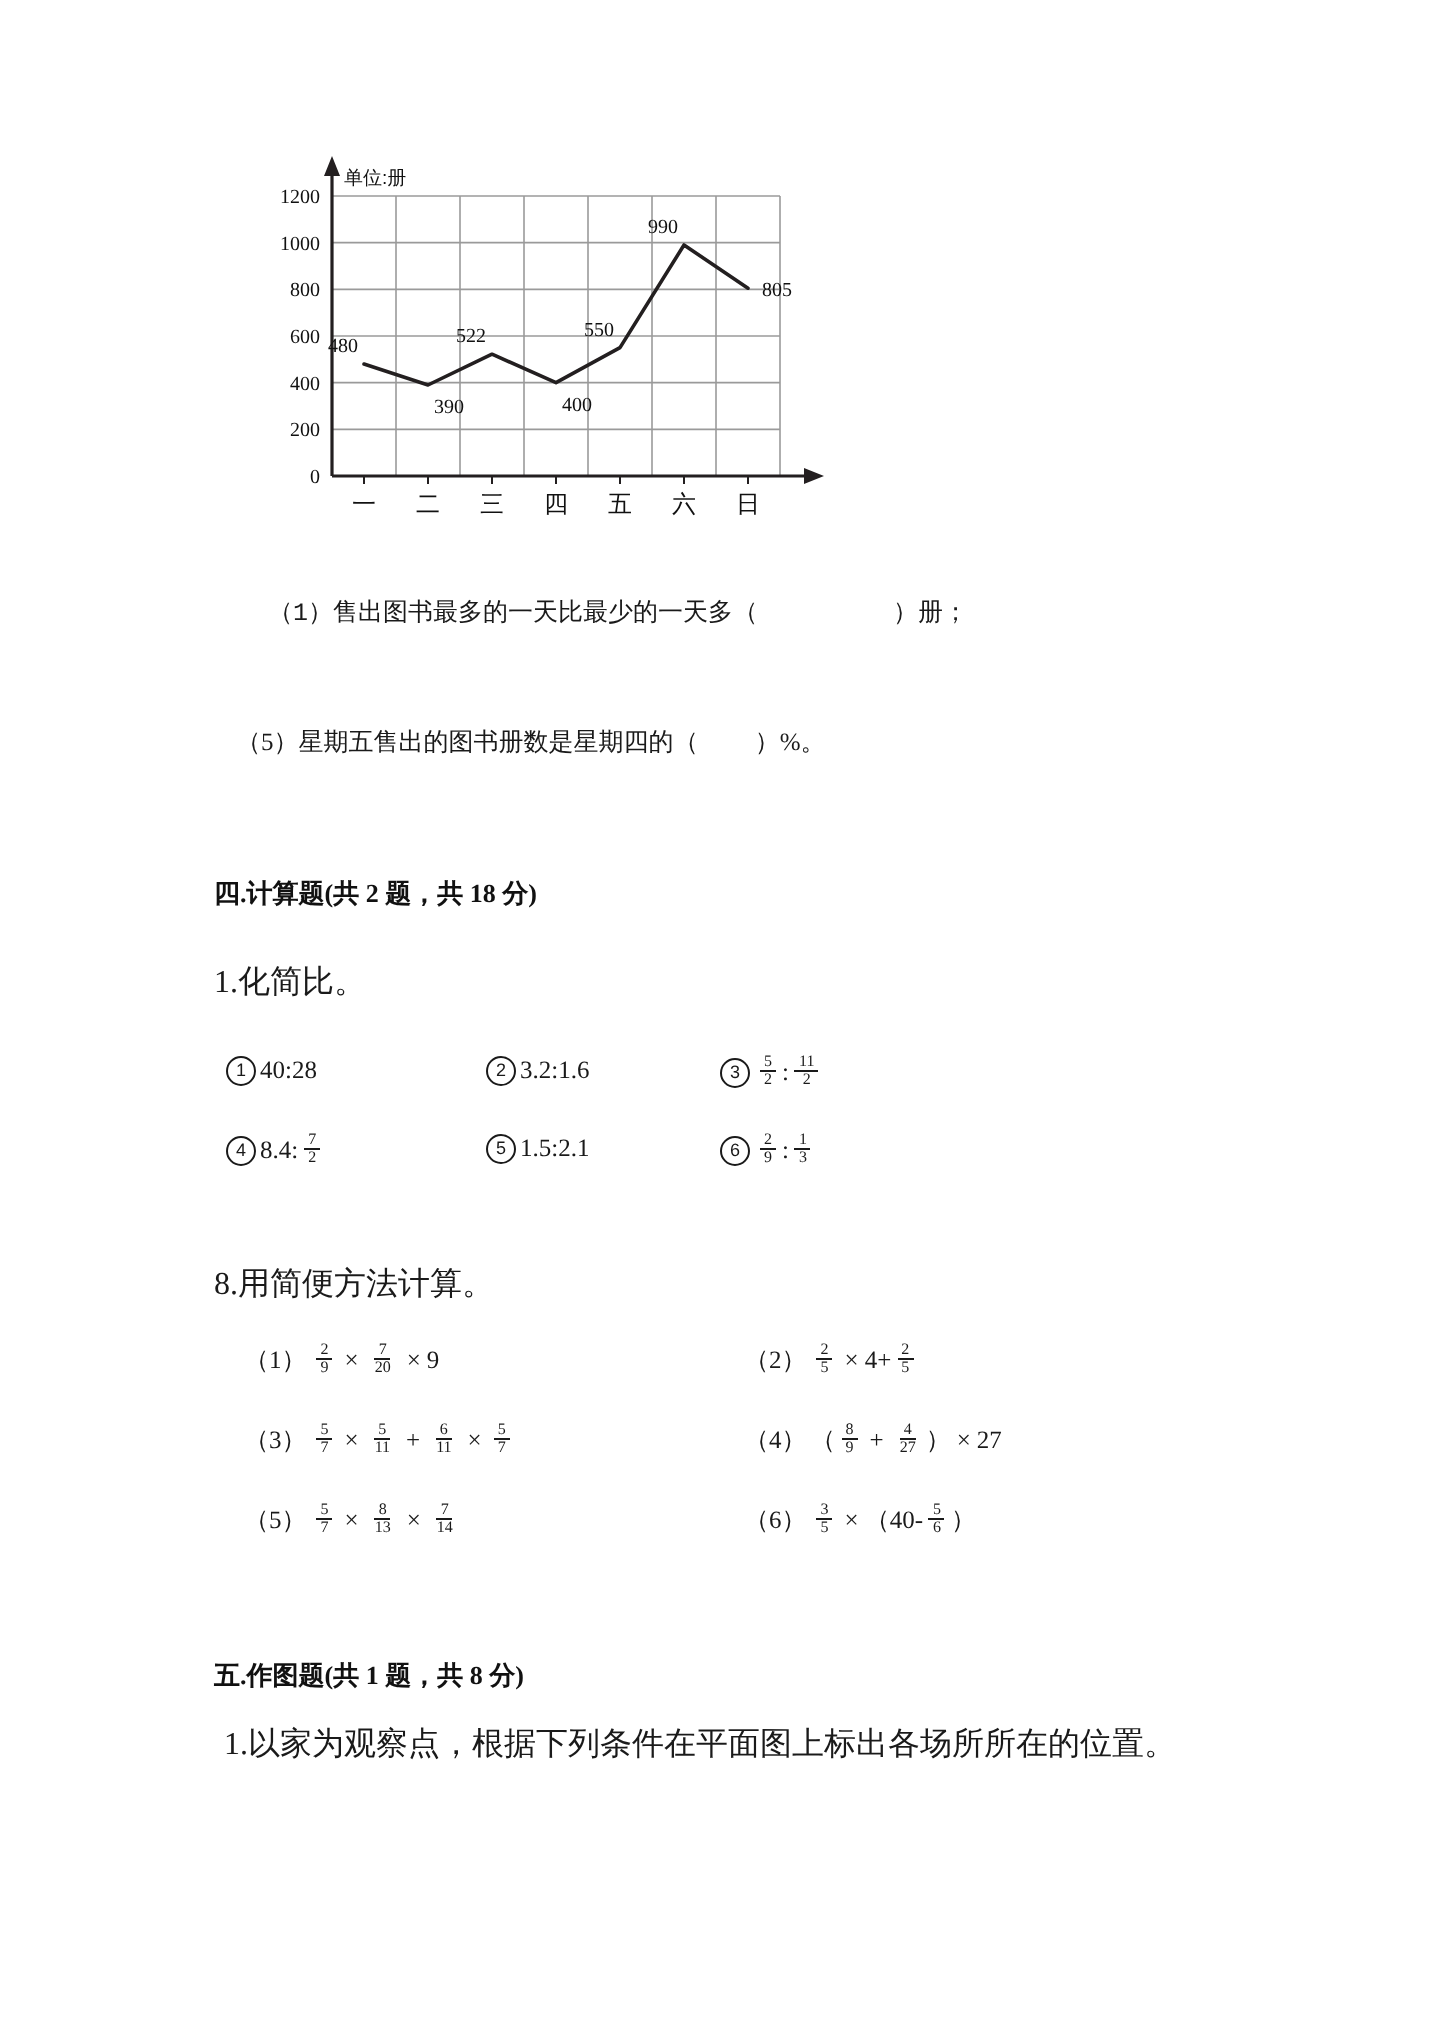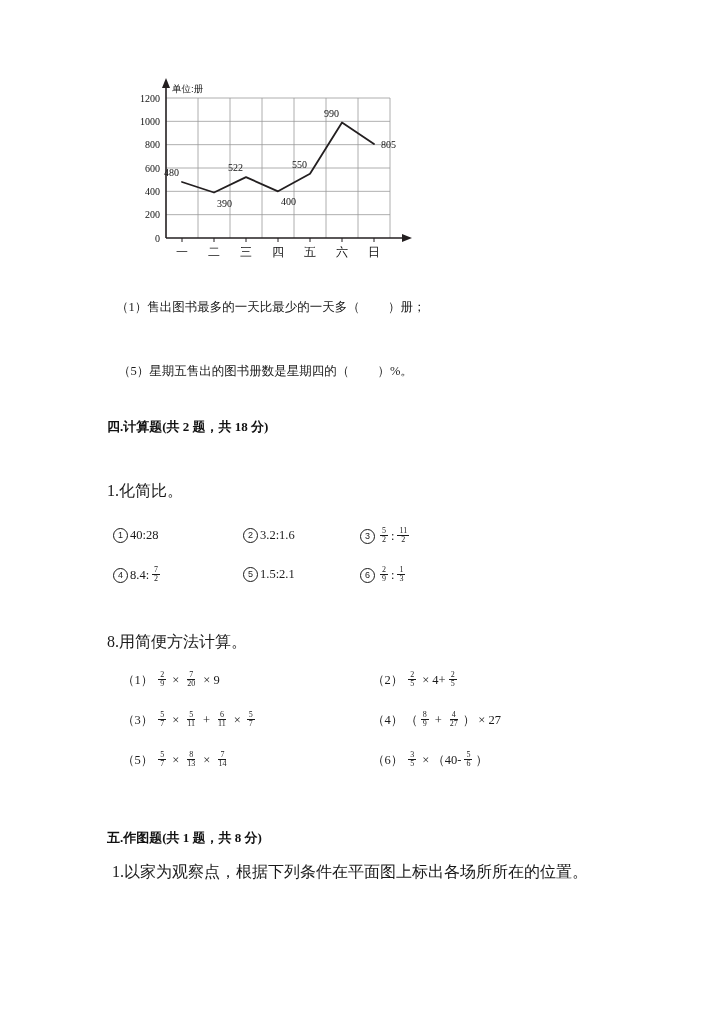--- a/index.html
+++ b/index.html
@@ -167,24 +167,24 @@
         <text x="61" y="104" text-anchor="end" class="point-label">480</text>
         <text x="99" y="134.5" text-anchor="start" class="point-label">390</text>
         <text x="125" y="99.1" text-anchor="end" class="point-label">522</text>
         <text x="163" y="133.33333333333334" text-anchor="start" class="point-label">400</text>
         <text x="189" y="95.83333333333334" text-anchor="end" class="point-label">550</text>
         <text x="221" y="44.5" text-anchor="end" class="point-label">990</text>
         <text x="263" y="76.08333333333334" text-anchor="start" class="point-label">805</text>
       </svg>
   </div>
 
-  <div class="q-line" style="left:116px; top:298px;">（1）售出图书最多的一天比最少的一天多（         ）册；</div>
+  <div class="q-line" style="left:134px; top:298px;font-family:Liberation Mono, monospace;">（1）售出图书最多的一天比最少的一天多（         ）册；</div>
   <div class="q-line" style="left:118px; top:362px;">（5）星期五售出的图书册数是星期四的（         ）%。</div>
 
-  <div class="sec-head" style="left:107px; top:418px;">四.计算题(共 2 题，共 18 分)</div>
+  <div class="sec-head" style="left:107px; top:438px;">四.计算题(共 2 题，共 18 分)</div>
   <div class="sub-head" style="left:107px; top:481px;">1.化简比。</div>
 
   <div id="ratio-rows">
       <div class="expr" style="left: 113px; top: 528px;"><span class="circ-num">1</span><span class="">40:28</span></div>
       <div class="expr" style="left: 243px; top: 528px;"><span class="circ-num">2</span><span class="">3.2:1.6</span></div>
       <div class="expr" style="left: 360px; top: 528px;"><span class="circ-num">3</span><span class="frac"><span class="num">5</span><span class="den">2</span></span><span class="">:</span><span class="frac"><span class="num">11</span><span class="den">2</span></span></div>
       <div class="expr" style="left: 113px; top: 567px;"><span class="circ-num">4</span><span class="">8.4:</span><span class="frac"><span class="num">7</span><span class="den">2</span></span></div>
       <div class="expr" style="left: 243px; top: 567px;"><span class="circ-num">5</span><span class="">1.5:2.1</span></div>
       <div class="expr" style="left: 360px; top: 567px;"><span class="circ-num">6</span><span class="frac"><span class="num">2</span><span class="den">9</span></span><span class="">:</span><span class="frac"><span class="num">1</span><span class="den">3</span></span></div>
     </div>

